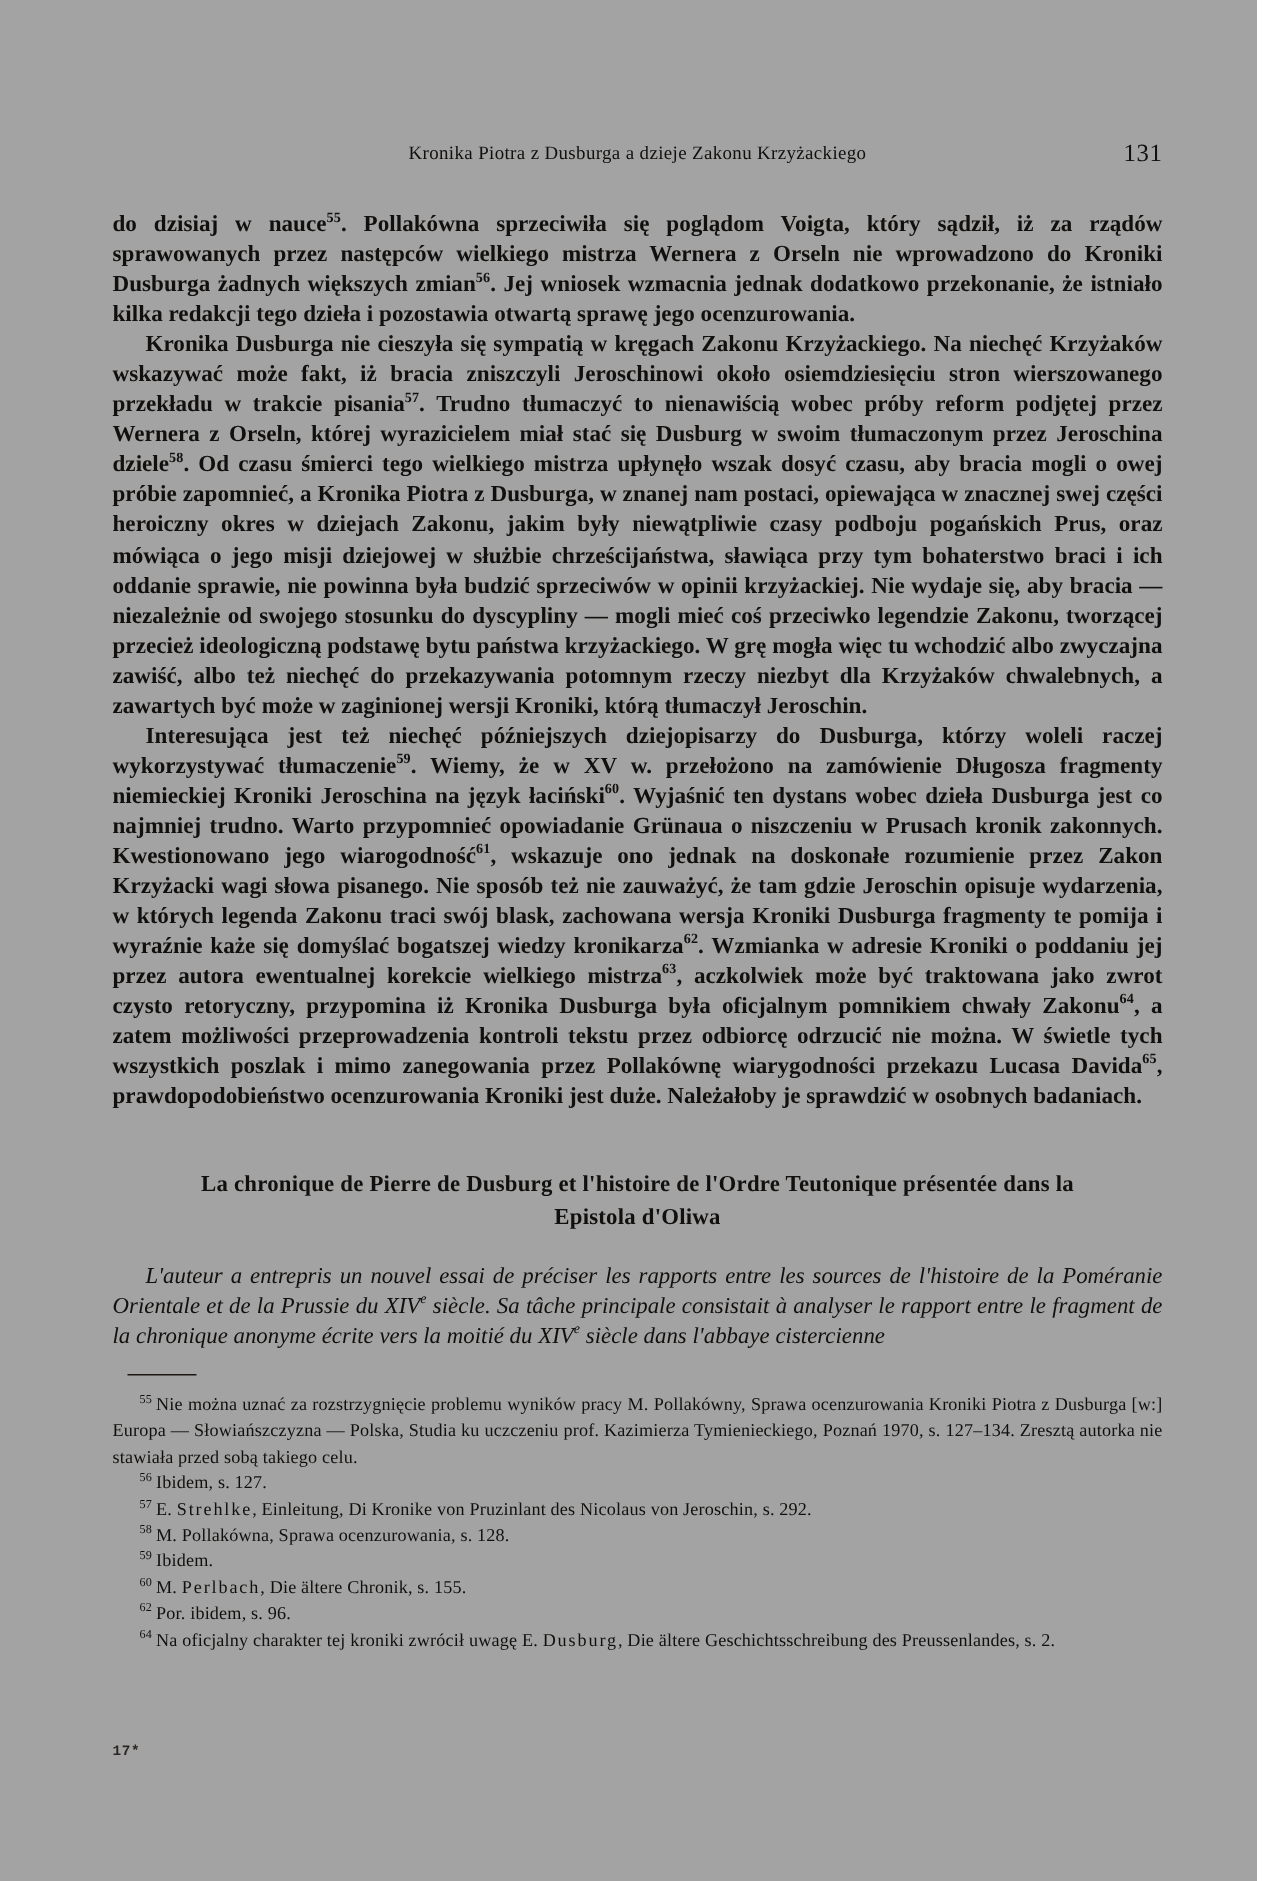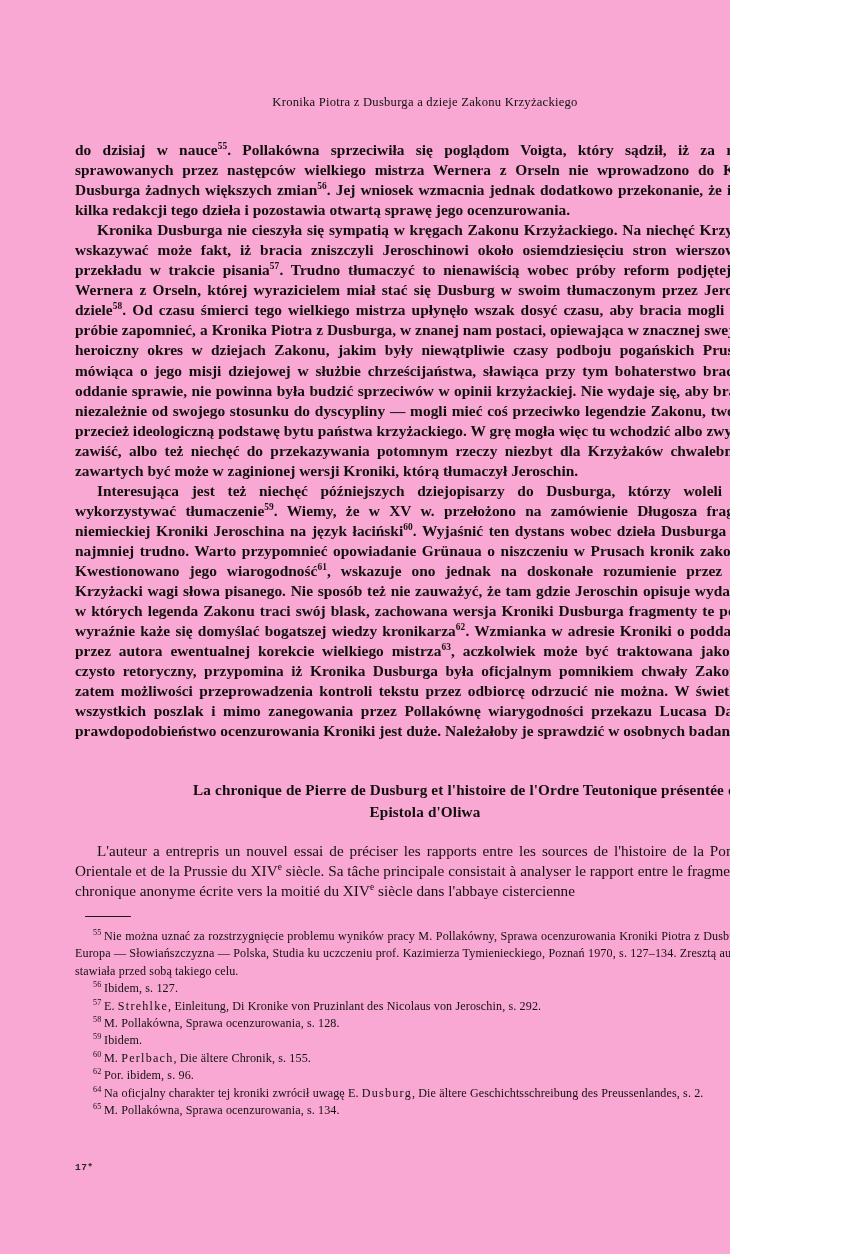--- a/index.html
+++ b/index.html
@@ -6,23 +6,23 @@
     margin: 0;
     padding: 0;
     background: #ffffff;
   }
   body {
     font-family: "Liberation Serif", "DejaVu Serif", serif;
     color: #12100e;
   }
   .page {
     position: relative;
-    width: 730px;
+    width: 838px;
     height: 1254px;
-    background: #f9a8d4;
+    background: #a3a3a3;
     overflow: hidden;
     box-sizing: border-box;
   }
 
   
   .running-head {
     position: absolute;
     left: 75px;
     top: 95px;
     width: 700px;
@@ -79,36 +79,37 @@
     left: 75px;
     top: 779px;
     width: 700px;
     font-size: 15.2px;
     font-weight: bold;
     line-height: 22px;
     letter-spacing: 0.15px;
   }
   .summary-heading .hl1 {
     display: block;
-    text-align: right;
+    text-align: center;
   }
   .summary-heading .hl2 {
     display: block;
     text-align: center;
   }
 
   .summary-block {
     position: absolute;
     left: 75px;
     top: 841px;
     width: 700px;
   }
   .summary-block p.para {
     font-size: 15.2px;
     line-height: 20.05px;
+    font-style: italic;
   }
   .summary-block sup {
     font-size: 9.6px;
     vertical-align: super;
     line-height: 0;
   }
 
   
   .footnote-rule {
     position: absolute;
@@ -184,18 +185,17 @@
 
   <div class="footnotes">
       <p class="fn"><sup class="fnum">55</sup><span>Nie można uznać za rozstrzygnięcie problemu wyników pracy M. Pollakówny, Sprawa ocenzurowania Kroniki Piotra z Dusburga [w:] Europa — Słowiańszczyzna — Polska, Studia ku uczczeniu prof. Kazimierza Tymienieckiego, Poznań 1970, s. 127–134. Zresztą autorka nie stawiała przed sobą takiego celu.</span></p>
       <p class="fn"><sup class="fnum">56</sup><span>Ibidem, s. 127.</span></p>
       <p class="fn"><sup class="fnum">57</sup><span>E. <span class="sp">Strehlke</span>, Einleitung, Di Kronike von Pruzinlant des Nicolaus von Jeroschin, s. 292.</span></p>
       <p class="fn"><sup class="fnum">58</sup><span>M. Pollakówna, Sprawa ocenzurowania, s. 128.</span></p>
       <p class="fn"><sup class="fnum">59</sup><span>Ibidem.</span></p>
       <p class="fn"><sup class="fnum">60</sup><span>M. <span class="sp">Perlbach</span>, Die ältere Chronik, s. 155.</span></p>
       <p class="fn"><sup class="fnum">62</sup><span>Por. ibidem, s. 96.</span></p>
       <p class="fn"><sup class="fnum">64</sup><span>Na oficjalny charakter tej kroniki zwrócił uwagę E. <span class="sp">Dusburg</span>, Die ältere Geschichtsschreibung des Preussenlandes, s. 2.</span></p>
-      <p class="fn"><sup class="fnum">65</sup><span>M. Pollakówna, Sprawa ocenzurowania, s. 134.</span></p>
     </div>
 
   <div class="signature">17*</div>
 
 </div>
 
 </body></html>

